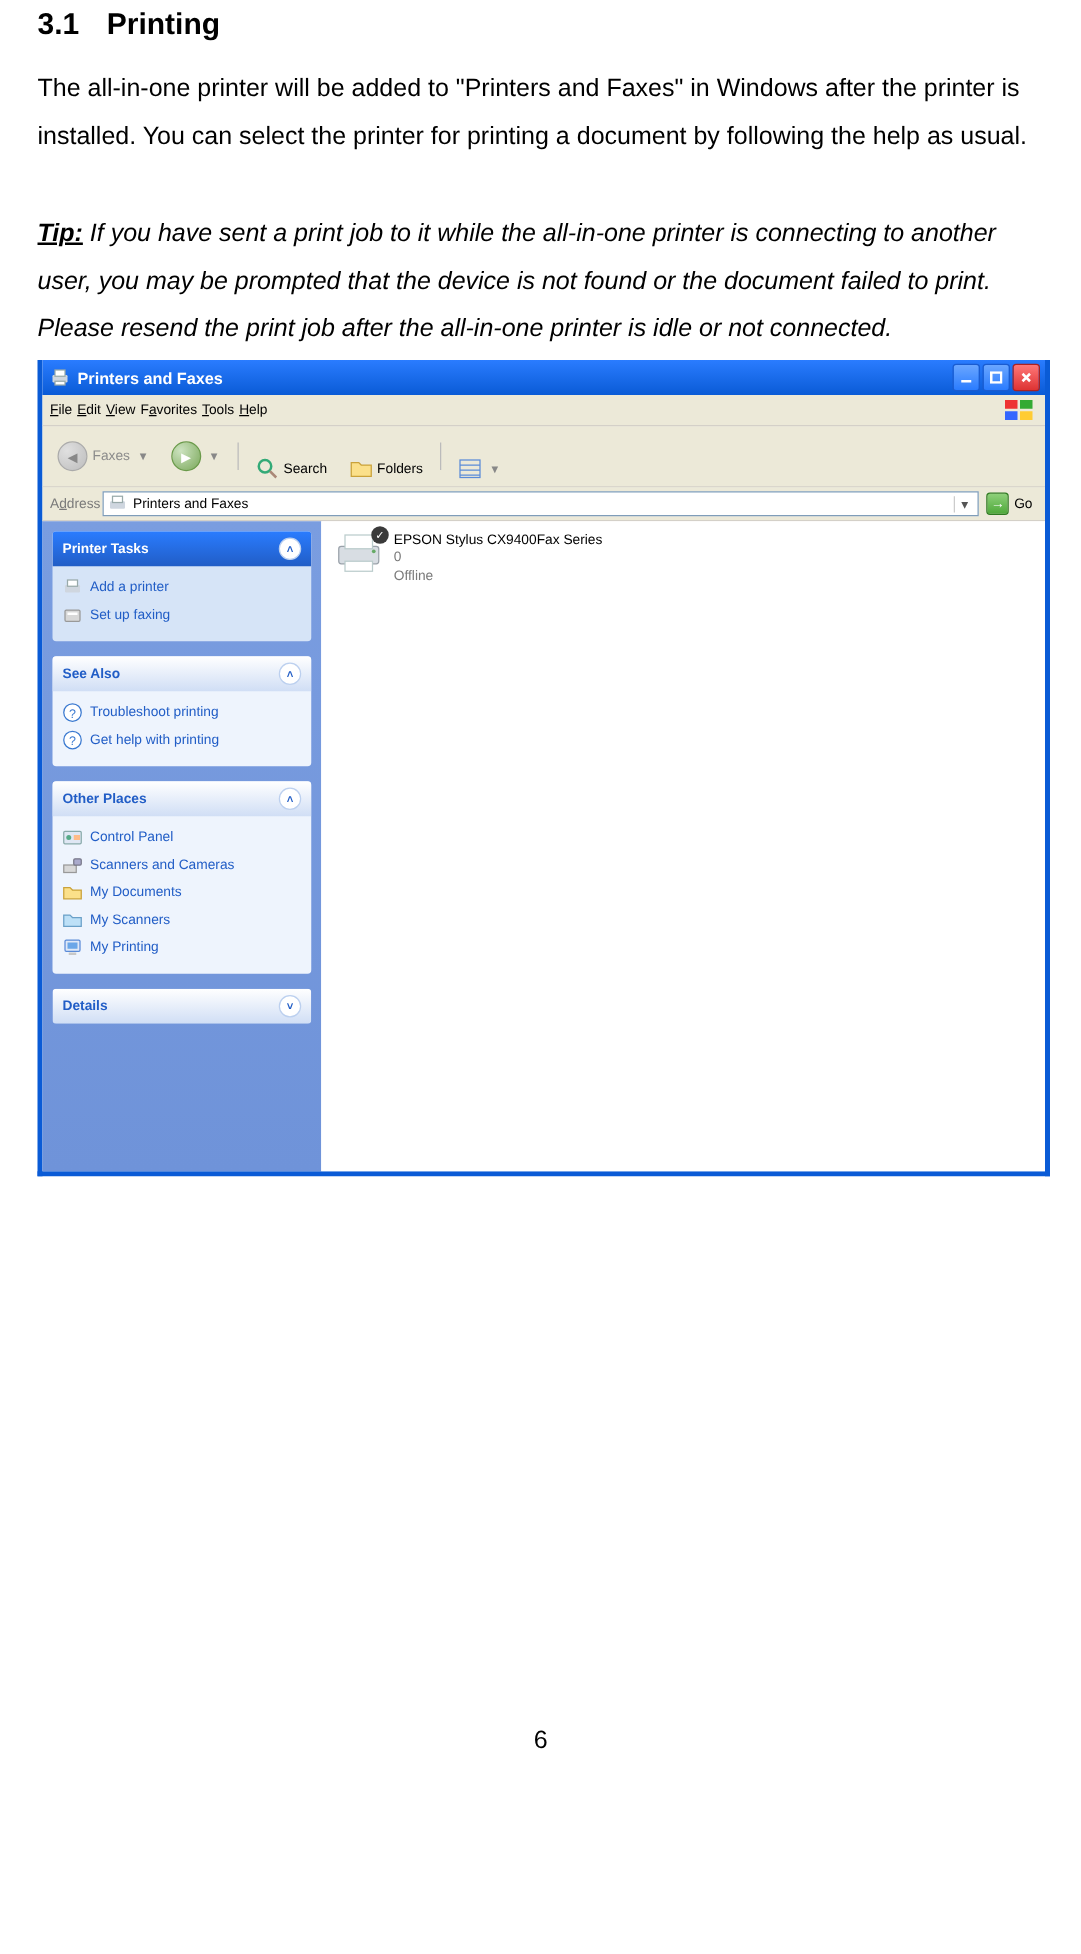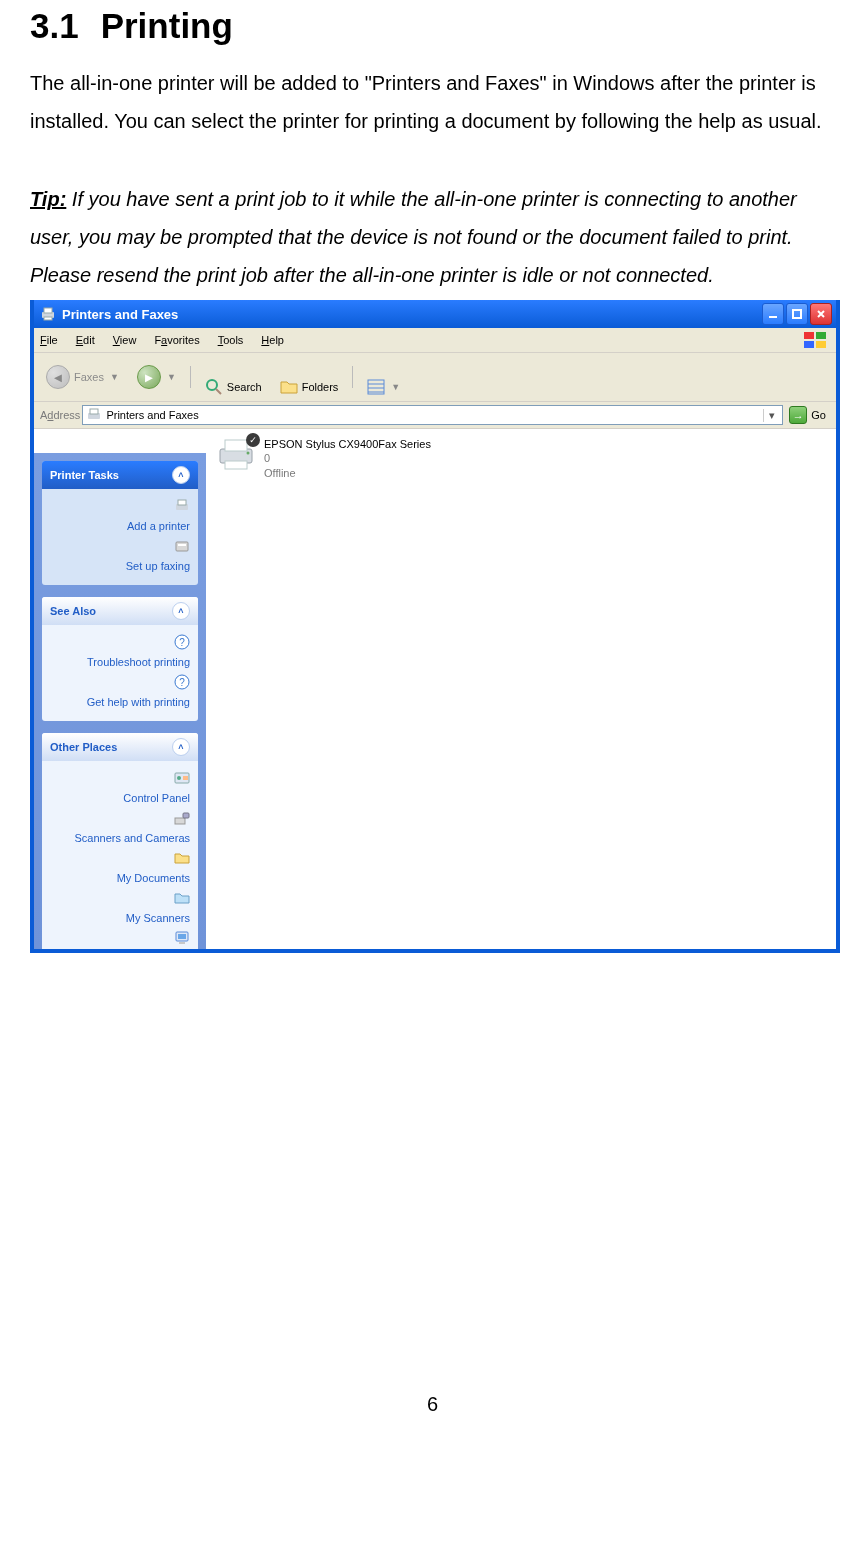--- a/index.html
+++ b/index.html
@@ -4,21 +4,21 @@
 <style>
   * { box-sizing: border-box; }
   body {
     font-family: Arial, Helvetica, sans-serif;
     margin: 0;
     padding: 0 30px;
     width: 865px;
     color: #000;
     background: #fff;
   }
-  h2.section { font-size: 35px; font-weight: bold; margin: 6px 0 18px 0; }
+  h2.section { font-size: 24px; font-weight: bold; margin: 6px 0 18px 0; }
   h2.section .num { display:inline-block; margin-right: 22px; }
   p.body { font-size: 20px; line-height: 1.9; margin: 0 0 40px 0; }
   p.tip  { font-size: 20px; line-height: 1.9; font-style: italic; margin: 0 0 6px 0; }
   .tip-label { font-weight: bold; text-decoration: underline; }
   .page-num { text-align: center; font-size: 20px; margin-top: 440px; }
 
   
   .window {
     width: 810px;
     border: 4px solid #0a5bd6;
@@ -46,21 +46,21 @@
     display: flex; align-items: center; justify-content: center;
     font-weight: bold;
   }
   .win-btn.min, .win-btn.max { background: linear-gradient(#6aa6ff,#2a7cff); color:#fff; border:1px solid #1a5cd0; }
   .win-btn.close { background: linear-gradient(#f77,#d33); color:#fff; border:1px solid #a22; }
 
   .menubar {
     background:#ece9d8;
     display:flex; align-items:center;
     padding: 2px 6px;
-    gap: 18px;
+    gap: 4px;
     border-bottom: 1px solid #d4d0c8;
     position: relative;
   }
   .menubar .menu-item { font-size:11px; }
   .menubar .menu-item u { text-decoration: underline; }
   .menubar .flag { margin-left:auto; width:28px; height:20px; }
 
   .toolbar {
     background:#ece9d8;
     display:flex; align-items:center;
@@ -100,47 +100,45 @@
   .addr-field .ico { width:16px; height:16px; margin-right:4px; }
   .addr-drop { width:16px; text-align:center; color:#555; border-left:1px solid #ccc; }
   .go-btn {
     display:flex; align-items:center; gap:4px;
     padding:0 4px;
   }
   .go-sq { width:18px; height:18px; background:linear-gradient(#8ed07a,#4ea93a); border:1px solid #2e7a20; border-radius:3px; display:flex; align-items:center; justify-content:center; color:#fff; }
 
   .client { display:flex; height:520px; }
   .taskpane {
-    width:172px;
+    width:223px;
     background: linear-gradient(#7a9de0, #6f93d9);
     padding: 8px;
     overflow:hidden;
-    margin-top:24px;
   }
   .panel {
     background:#d6e4f7;
     border-radius:3px;
     margin-bottom:12px;
     overflow:hidden;
   }
   .panel.white { background:#eef4fd; }
   .panel-hdr {
     background: linear-gradient(#fff, #d0def5);
     color:#215dc6; font-weight:bold;
     padding:5px 8px;
     display:flex; align-items:center; justify-content:space-between;
     font-size:11px;
   }
   .panel-hdr.dark { background: linear-gradient(#2a7cff,#215dc6); color:#fff; }
   .panel-body { padding:6px 8px 10px 8px; }
   .task-link {
-    display:flex; align-items:flex-end; gap:6px;
+    display:flex; align-items:center; gap:6px;
     color:#215dc6; font-size:11px;
     padding:3px 0;
-    flex-direction:column;
   }
   .task-ico { width:16px; height:16px; flex:0 0 16px; }
   .collapse-btn {
     width:18px; height:18px; border-radius:50%;
     background:#fff; border:1px solid #bcd0ef;
     display:flex; align-items:center; justify-content:center;
     color:#215dc6; font-size:9px;
   }
 
   .content {

